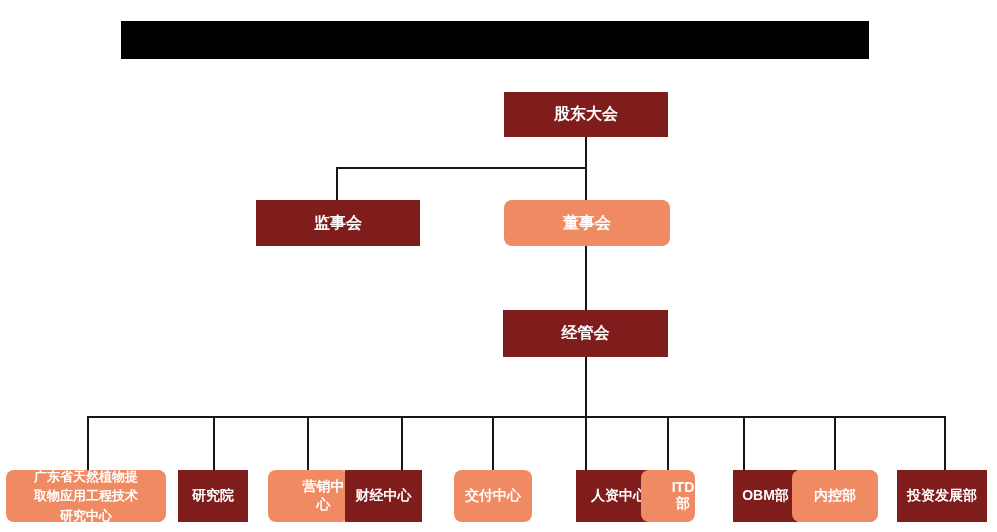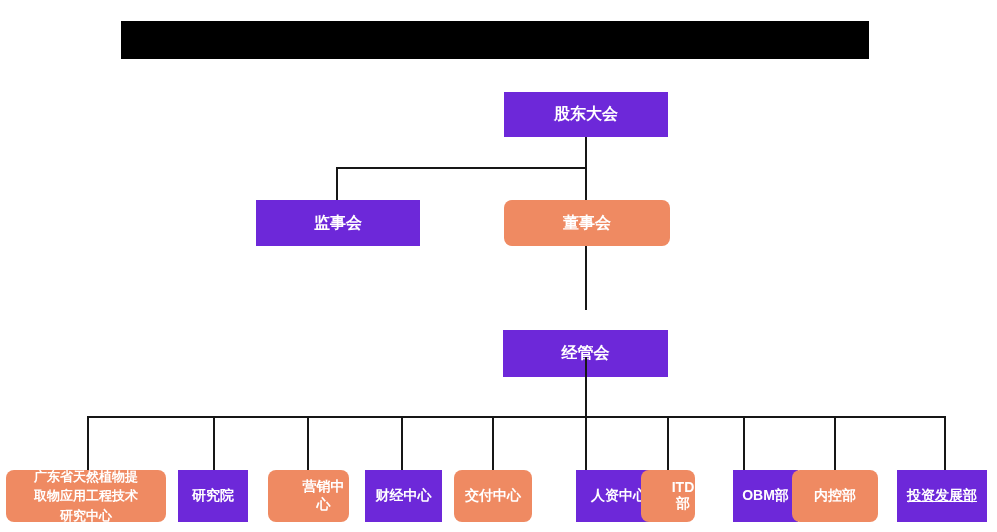--- a/index.html
+++ b/index.html
@@ -13,39 +13,39 @@
   .redacted-bar{
     position:absolute;left:121px;top:21px;width:748px;height:38px;
     background:#000000;
   }
   .node{
     position:absolute;
     display:flex;align-items:center;justify-content:center;
     color:#ffffff;font-weight:bold;text-align:center;
     box-sizing:border-box;
   }
-  .node[data-variant="dark"]{background:#6d28d9;}
+  .node[data-variant="dark"]{background:#7f1d1d;}
   .node[data-variant="light"]{background:#EF8A62;border-radius:8px;}
   
   .n-l1{left:504px;top:92px;width:164px;height:45px;font-size:16px;}
   .n-sup{left:256px;top:200px;width:164px;height:46px;font-size:16px;}
   .n-board{left:504px;top:200px;width:166px;height:46px;font-size:16px;}
-  .n-l3{left:503px;top:310px;width:165px;height:47px;font-size:16px;margin-top:20px;}
+  .n-l3{left:503px;top:310px;width:165px;height:47px;font-size:16px;}
   
   .dept{top:470px;height:52px;font-size:14px;}
   .d-1{left:6px;width:160px;font-size:13px;line-height:1.5;padding:0 24px;}
   .d-2{left:178px;width:70px;align-items:center;}
   .d-3{left:268px;width:81px;padding-left:30px;}
-  .d-4{left:365px;width:77px;}
+  .d-4{left:345px;width:77px;}
   .d-5{left:454px;width:78px;}
   .d-6{left:544px;width:86px;margin-left:32px;}
   .d-7{left:641px;width:54px;padding-left:30px;}
   .d-8{left:712px;width:65px;margin-left:21px;}
   .d-9{left:792px;width:86px;}
-  .d-10{left:897px;width:90px;text-decoration:underline;}
+  .d-10{left:897px;width:90px;}
   
   .line{position:absolute;background:#161616;}
   .v{width:2px;}
   .h{height:2px;}
   .l-a{left:585px;top:137px;height:64px;}        
   .l-b{left:337px;top:167px;width:250px;}        
   .l-c{left:336px;top:167px;height:33px;}        
   .l-d{left:585px;top:246px;height:64px;}        
   .l-e{left:585px;top:357px;height:60px;}        
   .l-bus{left:87px;top:416px;width:859px;}       

